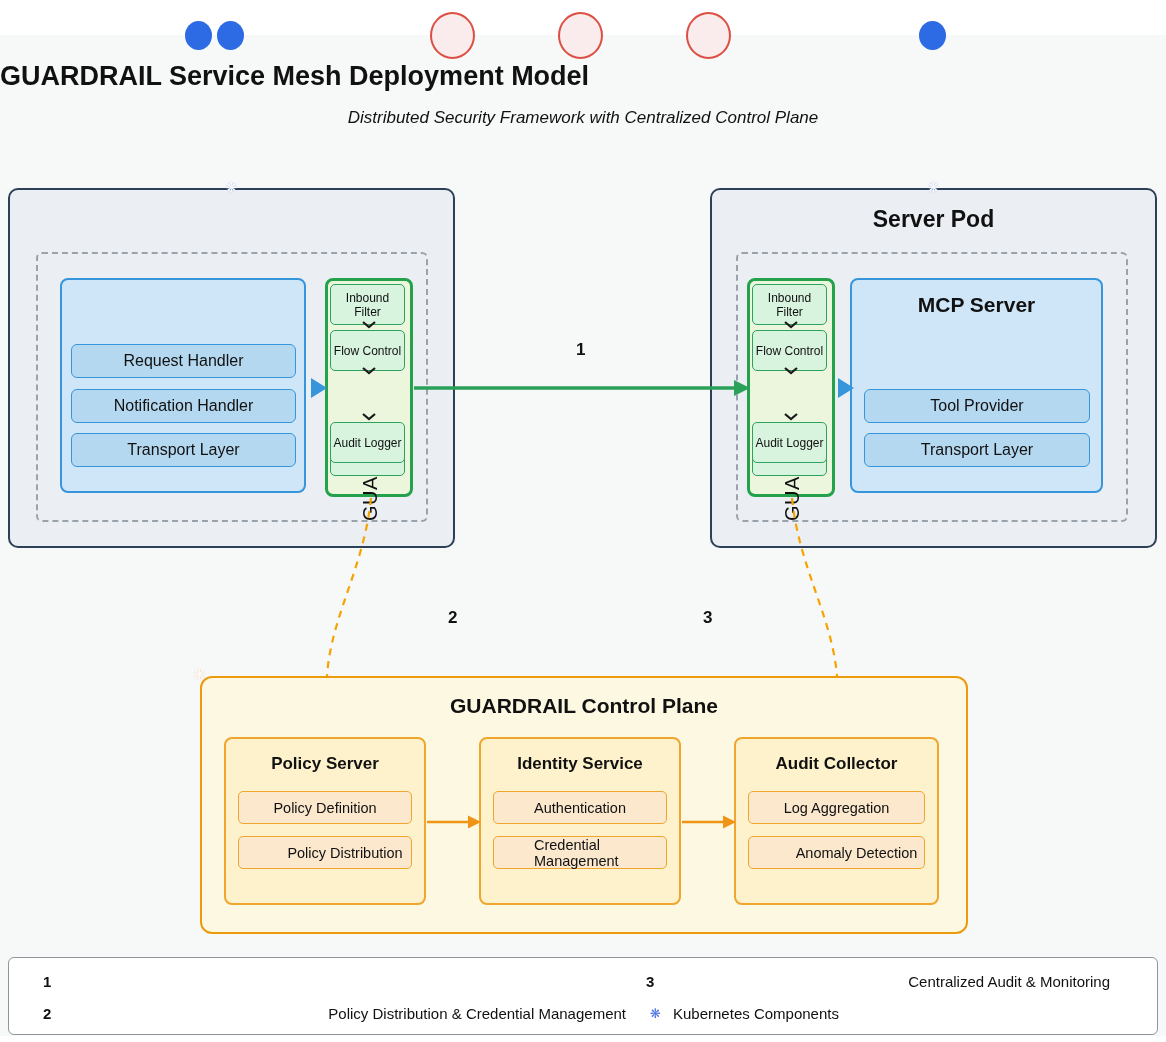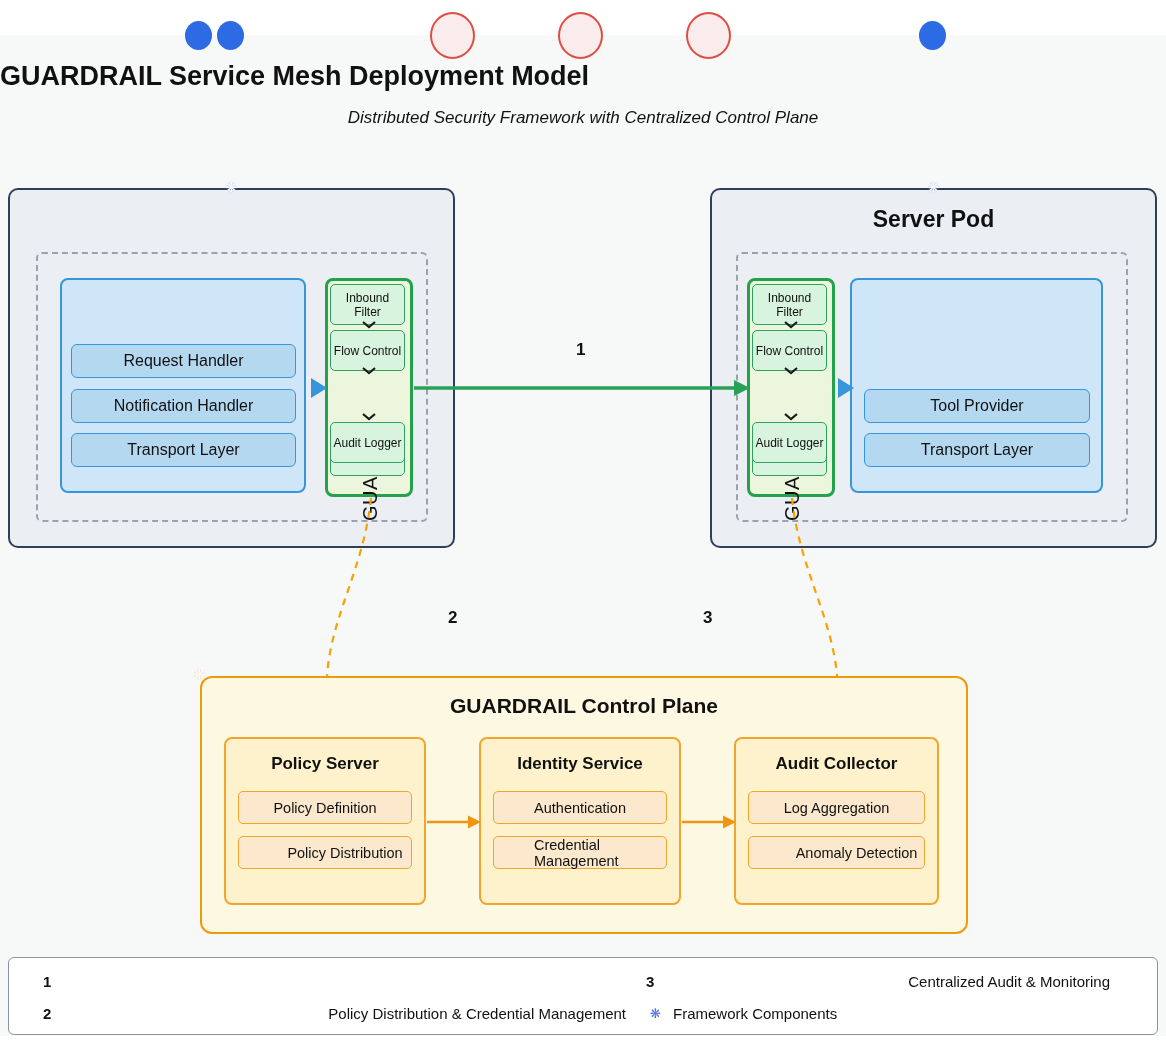--- a/index.html
+++ b/index.html
@@ -180,20 +180,21 @@
           <path d="M2 1 L8 6 L14 1" fill="none" stroke="#1a1a1a" stroke-width="2.2"></path>
         </svg>
       <div class="stage s2">Containment</div>
       <svg class="chev v2" width="16" height="8" viewBox="0 0 16 8">
           <path d="M2 1 L8 6 L14 1" fill="none" stroke="#1a1a1a" stroke-width="2.2"></path>
         </svg>
       <div class="stage s3">Audit Logger</div>
     </div>
 
     <div class="mcp-box">
+      <div class="mcp-title">MCP Server</div>
       <div class="comp c1">Tool Provider</div>
       <div class="comp c2">Transport Layer</div>
     </div>
   </div>
 
   <div class="tri tri-client"></div>
   <div class="tri tri-server"></div>
 
   <div class="control-plane">
     <span class="k8s-cp-icon">❋</span>
@@ -233,15 +234,15 @@
   <div class="conn-label l2">2</div>
   <div class="conn-label l3">3</div>
 
   <div class="legend">
     <span class="lg-num n1">1</span>
     <span class="lg-num n3">3</span>
     <span class="lg-text t3">Centralized Audit &amp; Monitoring</span>
     <span class="lg-num n2">2</span>
     <span class="lg-text t2">Policy Distribution &amp; Credential Management</span>
     <span class="lg-k8s">❋</span>
-    <span class="lg-text t4">Framework Components</span>
+    <span class="lg-text t4">Kubernetes Components</span>
   </div>
 </div>
 
 </body></html>

